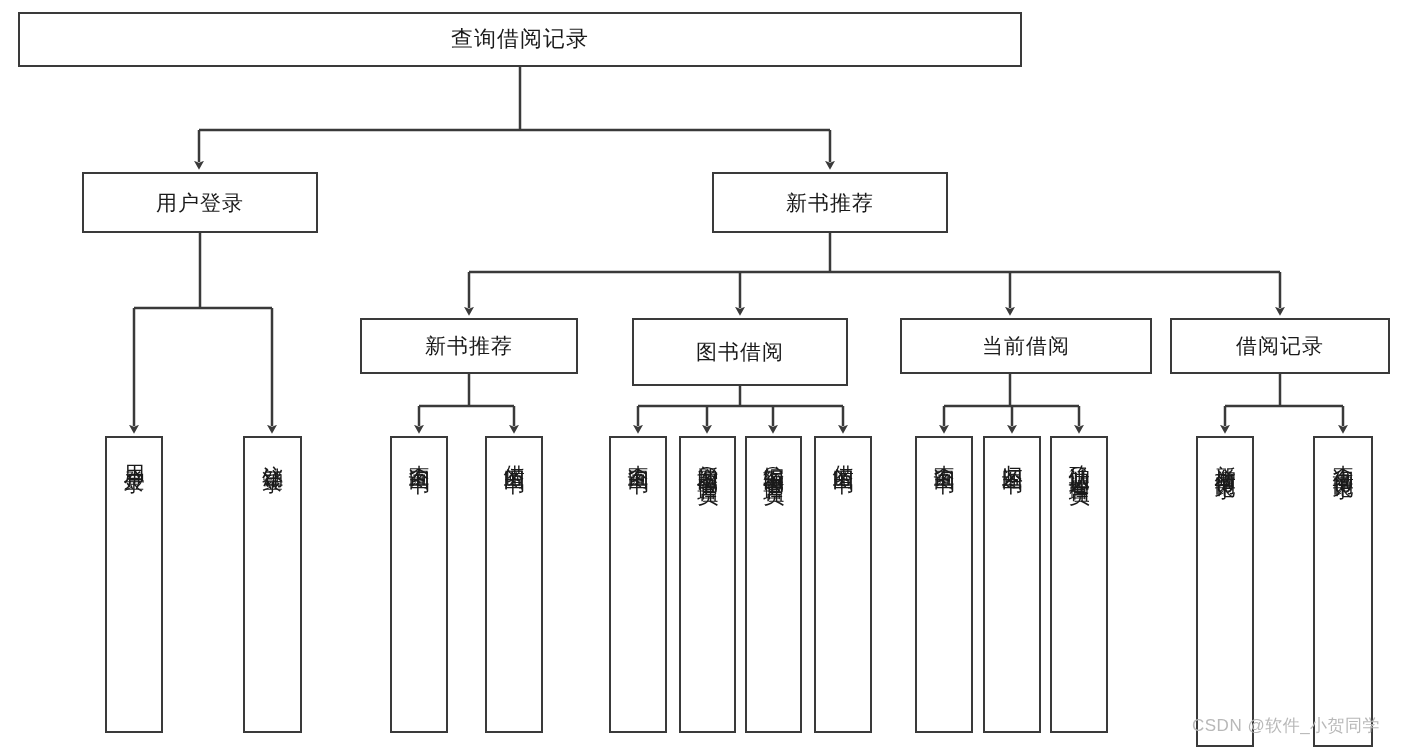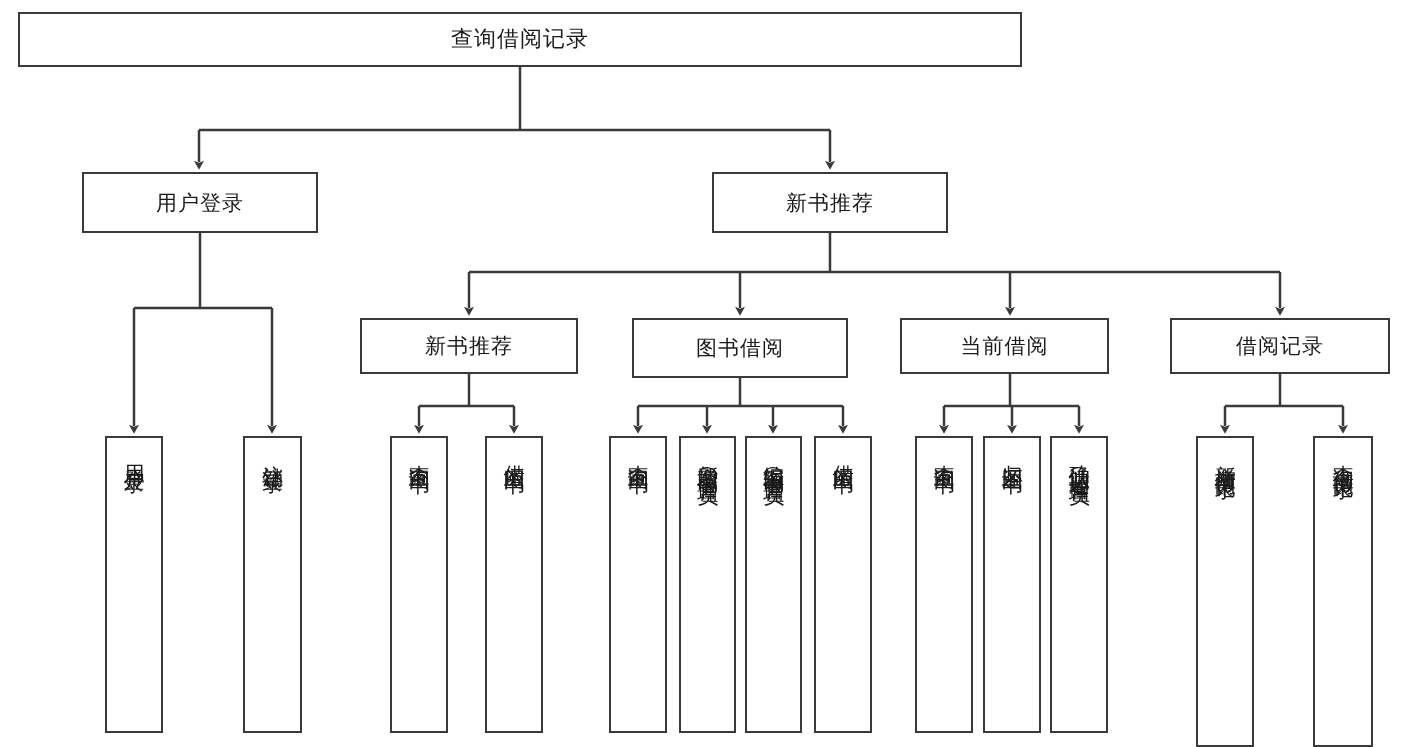--- a/index.html
+++ b/index.html
@@ -130,24 +130,24 @@
   <div class="node h" style="left:82px; top:172px; width:236px; height:61px;">
     <span>用户登录</span>
   </div>
   <div class="node h" style="left:712px; top:172px; width:236px; height:61px;">
     <span>新书推荐</span>
   </div>
 
   <div class="node h" style="left:360px; top:318px; width:218px; height:56px;">
     <span>新书推荐</span>
   </div>
-  <div class="node h" style="left:632px; top:318px; width:216px; height:60px;">
+  <div class="node h" style="left:632px; top:318px; width:216px; height:68px;">
     <span>图书借阅</span>
   </div>
-  <div class="node h" style="left:900px; top:318px; width:209px; height:56px;">
+  <div class="node h" style="left:900px; top:318px; width:252px; height:56px;">
     <span>当前借阅</span>
   </div>
   <div class="node h" style="left:1170px; top:318px; width:220px; height:56px;text-align:center;">
     <span>借阅记录</span>
   </div>
 
   <div class="node v" style="left:105px; top:436px; width:58px; height:297px;">
     <span class="vtext">用户登录</span>
   </div>
   <div class="node v" style="left:243px; top:436px; width:59px; height:297px;">
@@ -184,14 +184,15 @@
     <span class="vtext">确认归还（管理员）</span>
   </div>
 
   <div class="node v" style="left:1196px; top:436px; width:58px; height:311px;">
     <span class="vtext">新增借阅记录</span>
   </div>
   <div class="node v" style="left:1313px; top:436px; width:60px; height:311px;">
     <span class="vtext">查询借阅记录</span>
   </div>
 
+  <div class="watermark">CSDN @软件_小贺同学</div>
 
 </div>
 
 </body></html>

